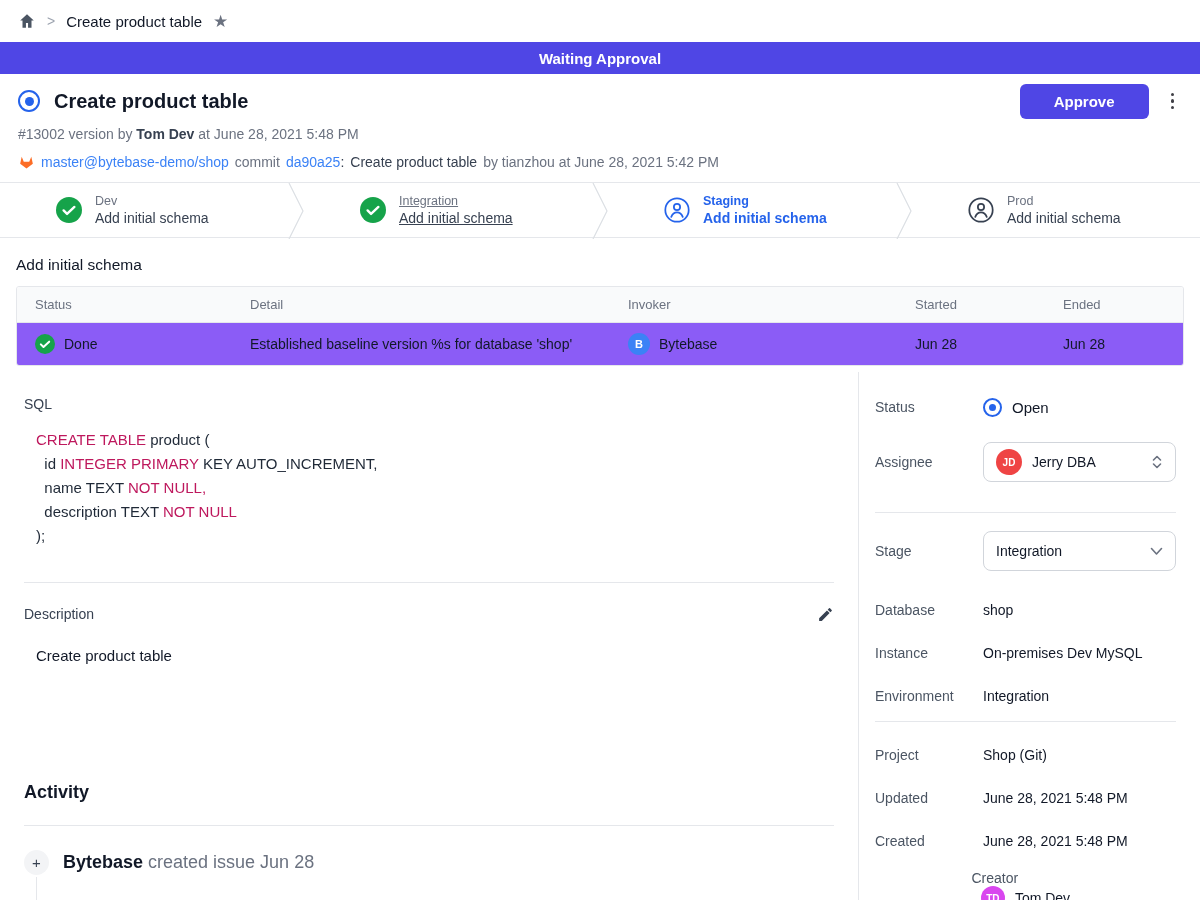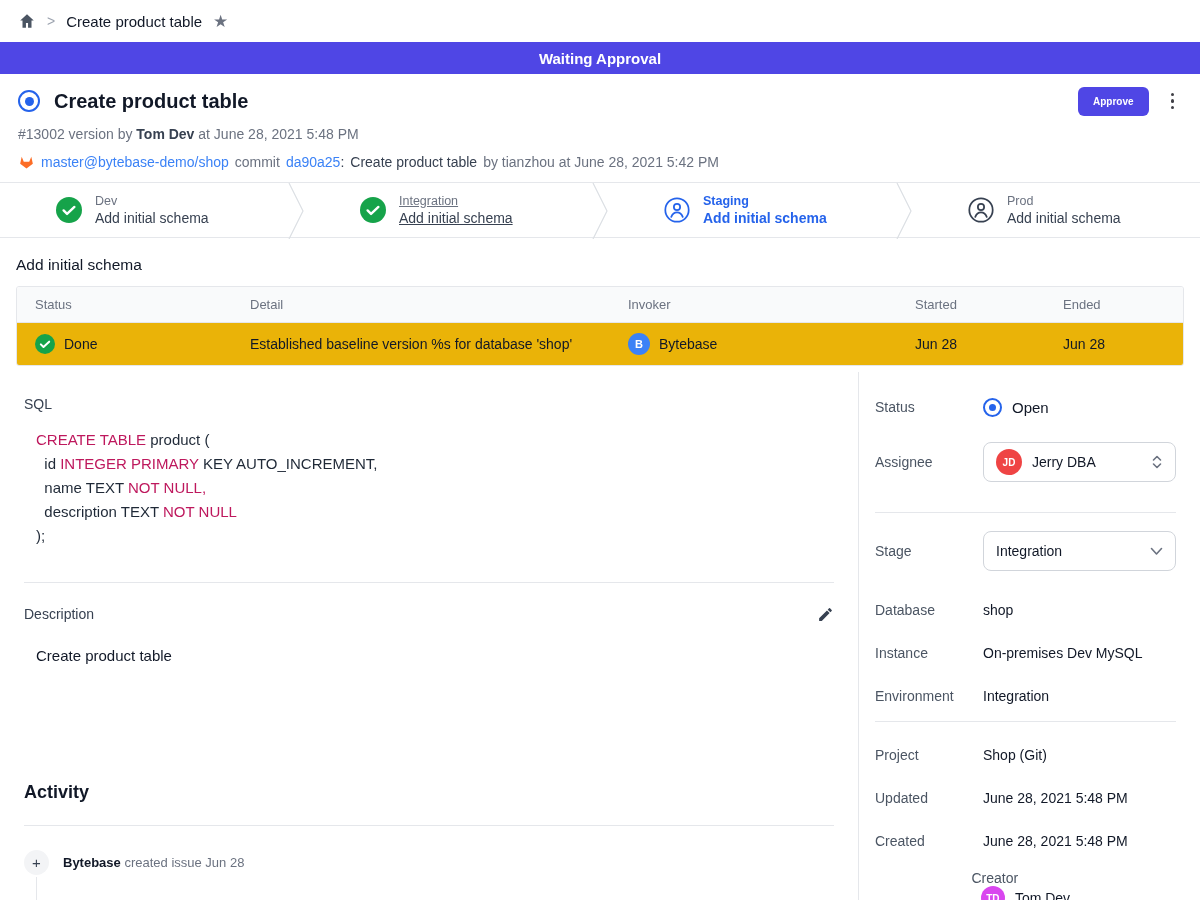--- a/index.html
+++ b/index.html
@@ -14,21 +14,21 @@
 
   
   .banner { height:32px; background:#4f46e5; color:#fff; display:flex; align-items:center; justify-content:center; font-size:15px; font-weight:700; }
 
   
   .issue-header { padding:10px 18px 10px; }
   .title-row { display:flex; align-items:center; gap:14px; height:34px; }
   .open-ring { width:22px; height:22px; border:2.5px solid #2563eb; border-radius:50%; display:flex; align-items:center; justify-content:center; flex:none; }
   .open-ring .dot { width:9px; height:9px; background:#2563eb; border-radius:50%; }
   .issue-title { font-size:20px; font-weight:700; color:#111827; }
-  .approve-btn { margin-left:auto; background:#4f46e5; color:#fff; border:none; border-radius:6px; font-family:inherit; font-size:10px; font-weight:600; padding:9px 15px; cursor:pointer; }
+  .approve-btn { margin-left:auto; background:#4f46e5; color:#fff; border:none; border-radius:6px; font-family:inherit; font-size:15px; font-weight:600; padding:9px 34px; cursor:pointer; }
   .kebab { display:flex; flex-direction:column; gap:3px; padding:4px 8px; cursor:pointer; }
   .kebab i { width:3.5px; height:3.5px; border-radius:50%; background:#3f3f46; }
   .meta-line { margin-top:8px; font-size:14px; color:#6b7280; height:20px; }
   .meta-line .author { color:#374151; font-weight:600; }
   .vcs-line { margin-top:6px; display:flex; align-items:center; gap:6px; font-size:14px; color:#6b7280; height:20px; }
   .vcs-line a { color:#3b82f6; text-decoration:none; }
   .vcs-line .msg { color:#374151; }
 
   
   .pipeline { display:flex; align-items:stretch; border-top:1px solid #e5e7eb; border-bottom:1px solid #e5e7eb; height:56px; }
@@ -40,21 +40,21 @@
   .stage.active .stage-env, .stage.active .stage-task { color:#2563eb; font-weight:700; text-decoration:none; }
   .stage-sep { flex:none; align-self:stretch; }
 
   
   .task-section { padding:18px 16px 6px; }
   .task-title { font-size:15.5px; font-weight:400; color:#111827; margin-bottom:12px; }
   .task-table { border:1px solid #e5e7eb; border-radius:3px; overflow:hidden; }
   .tgrid { display:grid; grid-template-columns:233px 378px 287px 148px 1fr; align-items:center; }
   .thead { background:#f9fafb; border-bottom:1px solid #e5e7eb; color:#6b7280; font-size:13px; height:36px; }
   .thead .cell:first-child { padding-left:18px; }
-  .trow { background:#eab308; font-size:14px; height:42px; color:#111827; }
+  .trow { background:#8b5cf6; font-size:14px; height:42px; color:#111827; }
   .trow .cell:first-child { padding-left:18px; }
   .cell-flex { display:flex; align-items:center; gap:9px; }
   .avatar { border-radius:50%; color:#fff; font-weight:700; display:flex; align-items:center; justify-content:center; flex:none; }
   .av-b { width:22px; height:22px; background:#3b82f6; font-size:11px; }
 
   
   .split { display:flex; align-items:stretch; height:532px; }
   .left-col { width:858px; padding:24px 24px 0; }
   .right-col { flex:1; border-left:1px solid #e5e7eb; padding:24px 24px 0 16px; }
 
@@ -71,21 +71,21 @@
   .edit-btn { cursor:pointer; display:flex; align-items:center; }
   .desc-text { margin:22px 0 0 12px; font-size:15px; color:#111827; }
 
   
   .activity-title { margin-top:118px; font-size:18px; font-weight:700; color:#111827; }
   .activity-div { border:none; border-top:1px solid #e5e7eb; margin-top:22px; }
   .timeline { margin-top:24px; position:relative; }
   .tl-item { display:flex; align-items:center; gap:14px; position:relative; }
   .tl-icon { width:25px; height:25px; border-radius:50%; background:#f3f4f6; color:#374151; display:flex; align-items:center; justify-content:center; font-size:15px; flex:none; }
   .tl-line { position:absolute; left:12px; top:27px; width:1px; height:36px; background:#e5e7eb; }
-  .tl-text { font-size:13px; color:#6b7280; }
+  .tl-text { font-size:18px; color:#6b7280; }
   .tl-text .actor { color:#111827; font-weight:600; }
 
   
   .side-row { display:flex; align-items:center; }
   .side-label { width:108px; flex:none; font-size:14px; color:#4b5563; }
   .side-value { font-size:14px; color:#111827; display:flex; align-items:center; gap:10px; }
   .row-status { margin-bottom:24px; height:22px; }
   .status-ring { width:19px; height:19px; border:2px solid #2563eb; border-radius:50%; display:flex; align-items:center; justify-content:center; flex:none; }
   .status-ring .dot { width:7px; height:7px; background:#2563eb; border-radius:50%; }
   .status-text { font-size:15px; }

